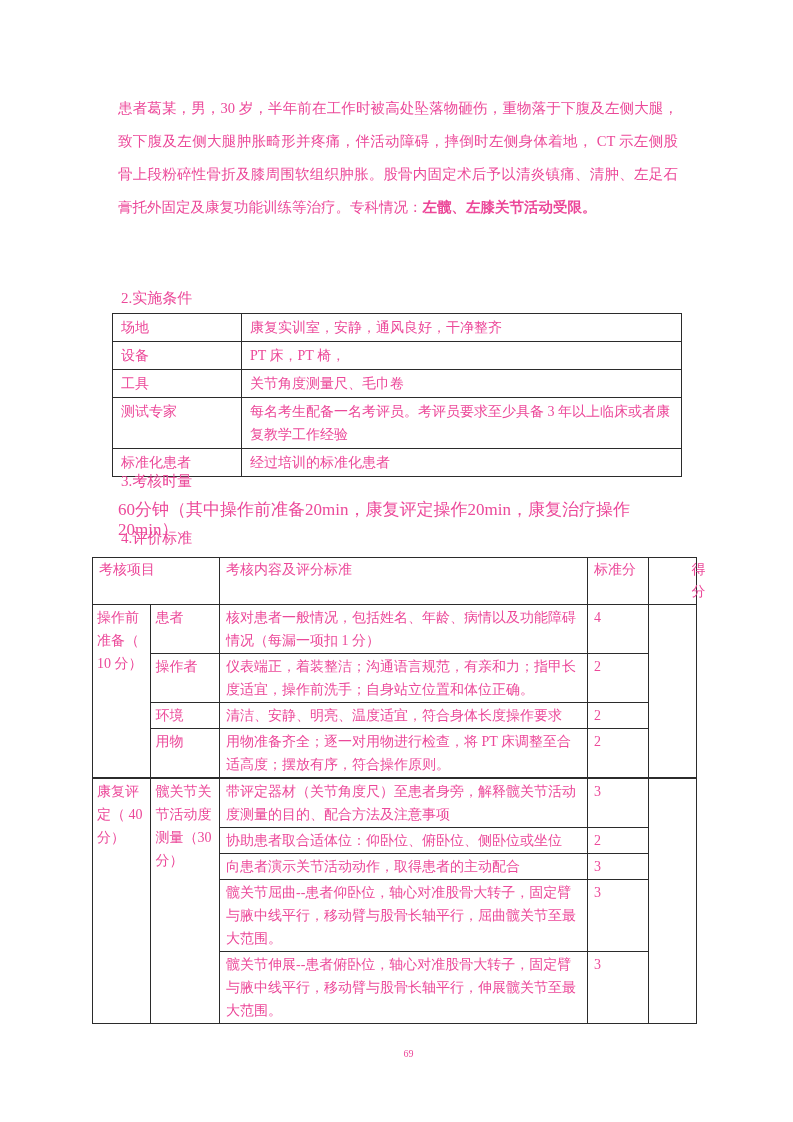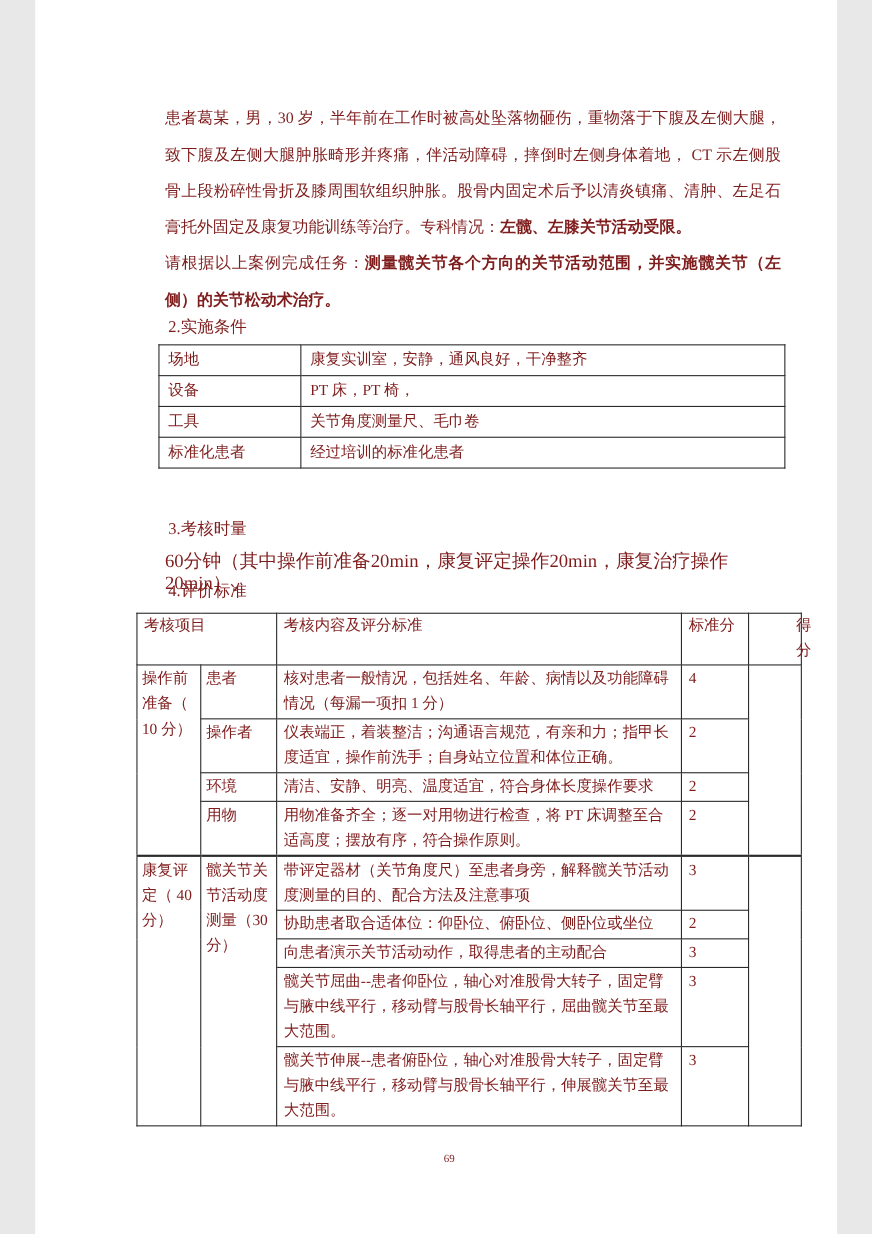--- a/index.html
+++ b/index.html
@@ -2,24 +2,24 @@
 <html><head>
 <meta charset="utf-8">
 <style>
   html,body { margin:0; padding:0; }
   body {
     background:#e8e8e8;
     font-family:"Liberation Serif","DejaVu Serif",serif;
   }
   .page {
     position:relative;
-    width:729px; height:1122px;
+    width:793px; height:1122px;
     margin:0 auto;
     background:#ffffff;
-    color:#7f1d1d;
+    color:#ec4899;
     overflow:hidden;
   }
   .abs { position:absolute; }
   .body-text {
     left:118px; width:560px;
     font-size:14.5px; line-height:33px;
     text-align:justify;
     margin:0;
   }
   .heading {
@@ -63,37 +63,40 @@
     font-size:10px; margin:12px;
   }
 </style>
 </head>
 <body>
 
 <div class="page">
 
   <p class="abs body-text" style="top:92px;"><span>患者葛某，男，30 岁，半年前在工作时被高处坠落物砸伤，重物落于下腹及左侧大腿，致下腹及左侧大腿肿胀畸形并疼痛，伴活动障碍，摔倒时左侧身体着地， CT 示左侧股骨上段粉碎性骨折及膝周围软组织肿胀。股骨内固定术后予以清炎镇痛、清肿、左足石膏托外固定及康复功能训练等治疗。专科情况：</span><b>左髋、左膝关节活动受限。</b></p>
 
-  <p class="abs body-text" style="top:224px;"><span>请根据以上案例完成任务：</span><b>测量髋关节各个方向的关节活动范围，并实施髋关节（左侧）的关节松动术治疗。</b></p>
 
   <h2 class="abs heading" style="top:288px;">2.实施条件</h2>
 
   <table class="abs t1" style="top:313px;">
     <tbody>
       <tr>
         <td class="lbl">场地</td>
         <td>康复实训室，安静，通风良好，干净整齐</td>
       </tr>
       <tr>
         <td class="lbl">设备</td>
         <td>PT 床，PT 椅，</td>
       </tr>
       <tr>
         <td class="lbl">工具</td>
         <td>关节角度测量尺、毛巾卷</td>
+      </tr>
+      <tr>
+        <td class="lbl">测试专家</td>
+        <td>每名考生配备一名考评员。考评员要求至少具备 3 年以上临床或者康复教学工作经验</td>
       </tr>
       <tr>
         <td class="lbl">标准化患者</td>
         <td>经过培训的标准化患者</td>
       </tr>
     </tbody>
   </table>
 
   <h2 class="abs heading" style="top:471px;">3.考核时量</h2>
 

